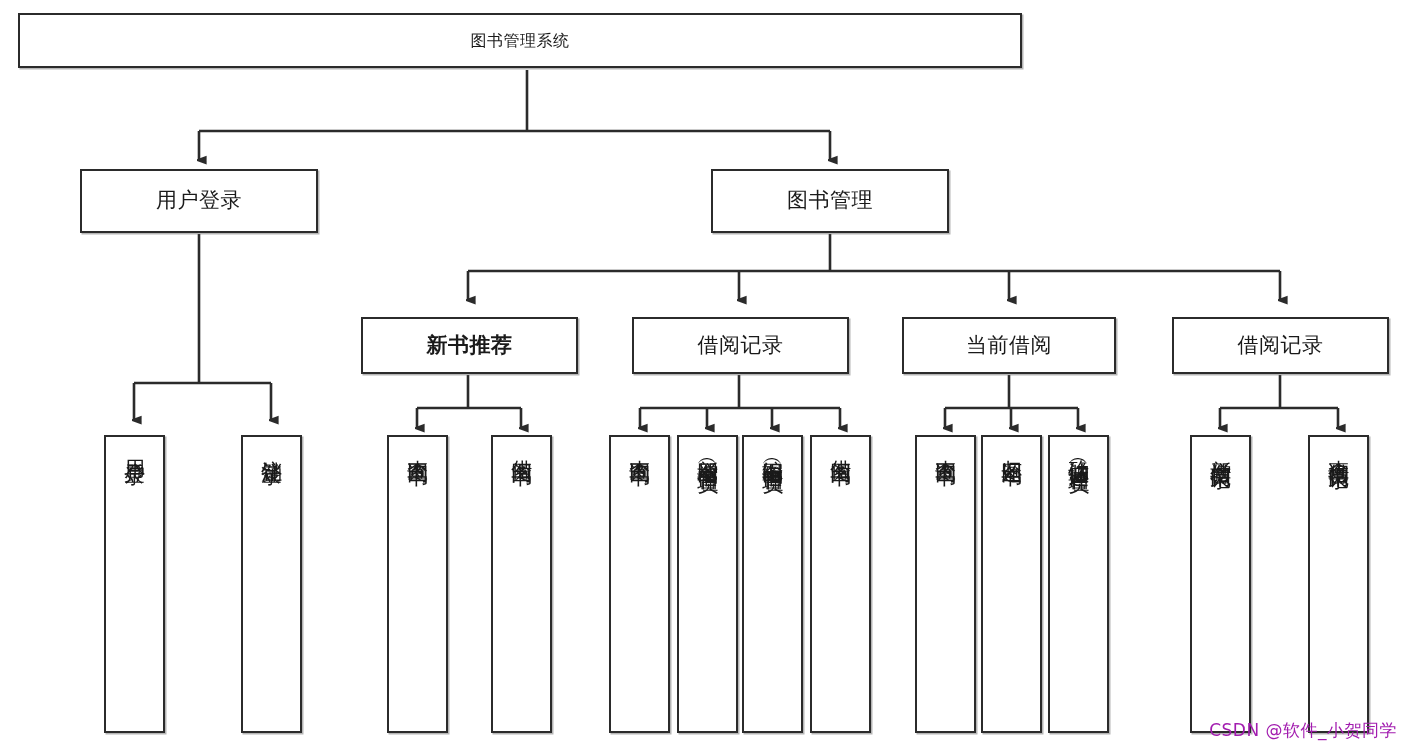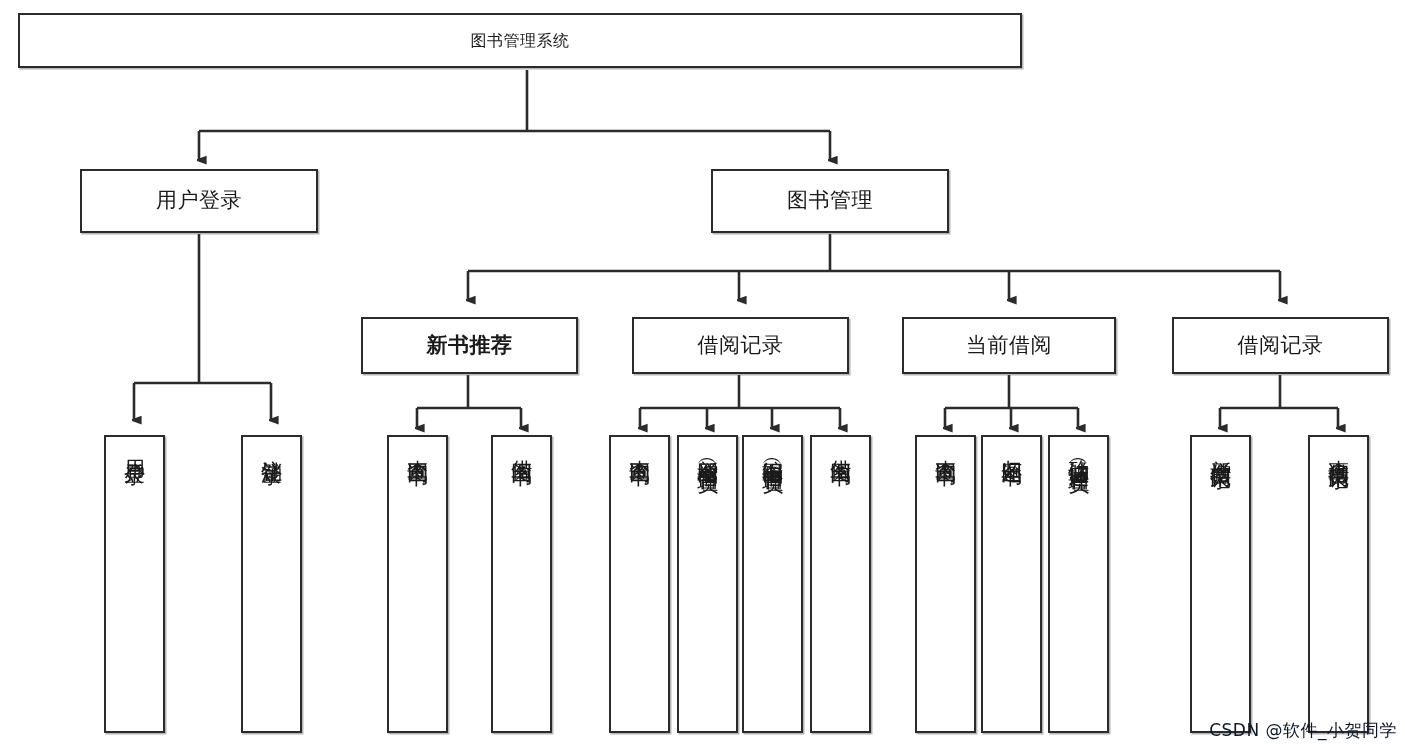--- a/index.html
+++ b/index.html
@@ -68,21 +68,21 @@
     max-height: 290px;
   }
   #root-node .node-label {
     font-size: 16px;
   }
   .watermark {
     position: absolute;
     right: 8px;
     bottom: 5px;
     font-size: 17px;
-    color: #0f172a;
+    color: #a21caf;
     letter-spacing: 0.5px;
     white-space: nowrap;
     user-select: none;
   }
 </style>
 </head>
 <body>
 
 <div id="canvas">
 

